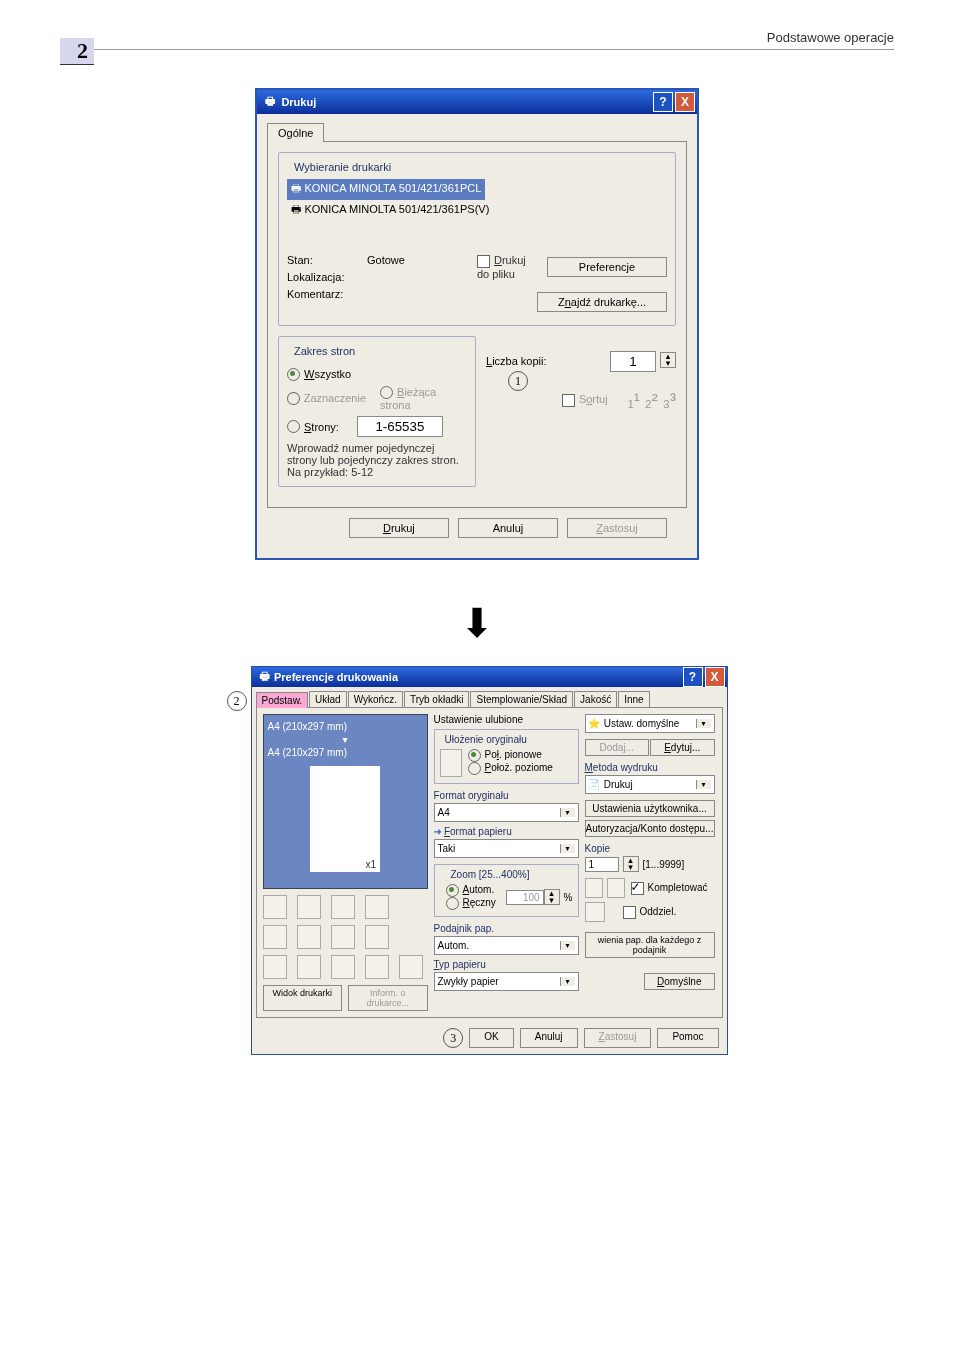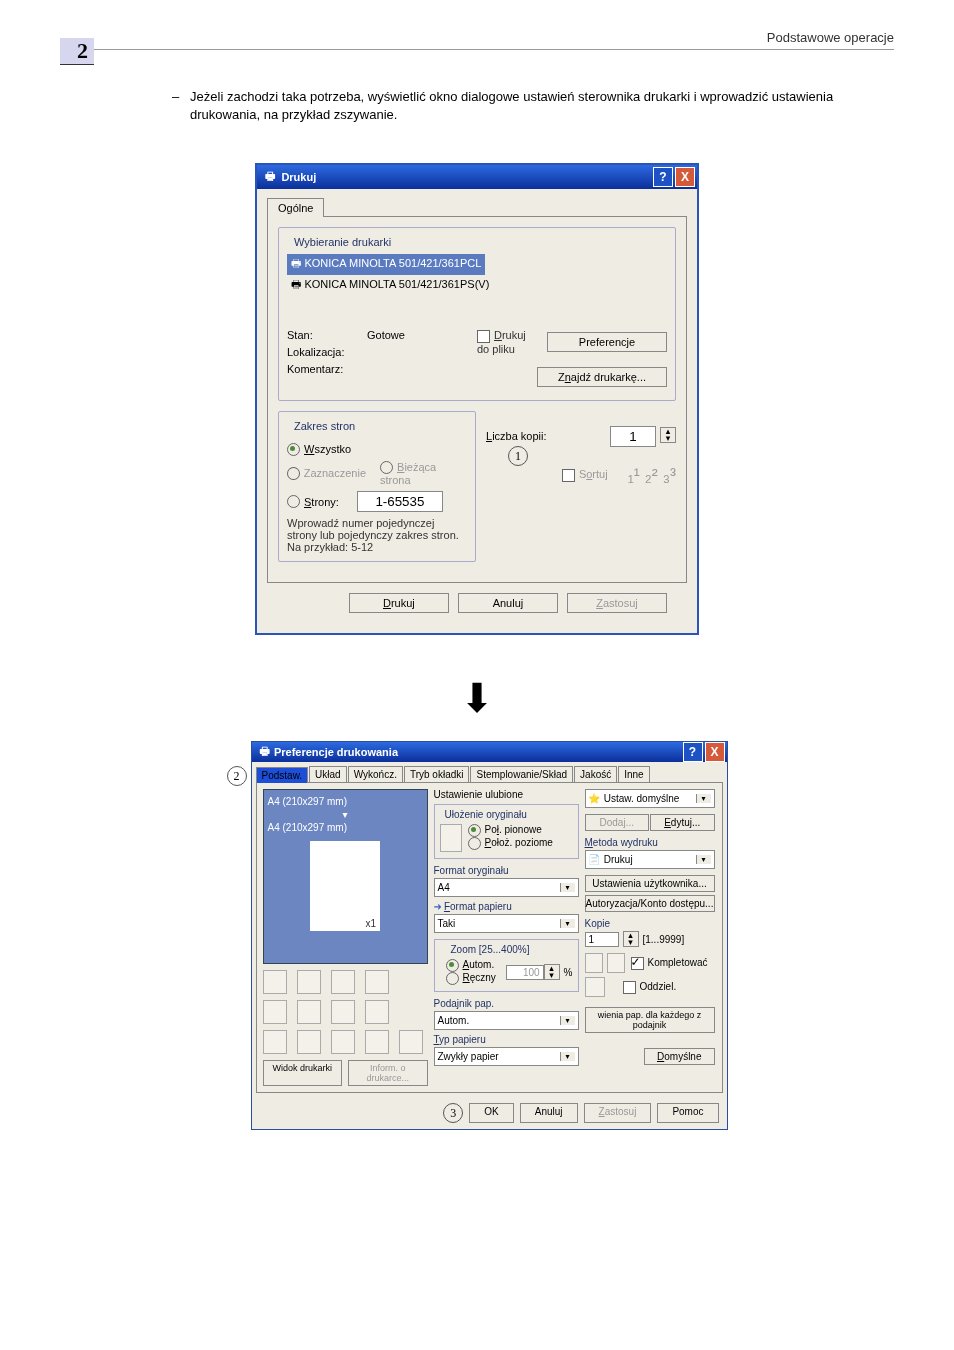--- a/index.html
+++ b/index.html
@@ -38,26 +38,26 @@
 .callout-circle { display:inline-flex; width:18px; height:18px; border:1.5px solid #555; border-radius:50%; align-items:center; justify-content:center; font-size:12px; font-family:serif; vertical-align:middle; }
 .callout1 { position:absolute; margin-left:448px; margin-top:-219px; }
 .callout2-wrap { display:flex; justify-content:center; align-items:flex-start; }
 .callout2 { margin-right:4px; margin-top:25px; }
 .arrow-down { text-align:center; font-size:40px; margin:10px 0 20px 0; }
 
 .dlg2 { width:475px; border:1px solid #2a4d9e; font-size:10px; background:#efece4; margin:0; }
 .dlg2 .titlebar { height:20px; font-size:11px; }
 .tabs2 { display:flex; padding:4px 4px 0 4px; background:#efece4; font-size:10px; }
 .tabs2 .tab2 { border:1px solid #888; border-bottom:none; padding:2px 5px; margin-right:1px; }
-.tabs2 .tab2.active { background:#1d4ed8; position:relative; top:1px; }
+.tabs2 .tab2.active { background:#f9a8d4; position:relative; top:1px; }
 .tabbody { border:1px solid #888; margin:0 4px 4px 4px; padding:6px; display:flex; gap:6px; background:#efece4; }
 .preview-col { width:165px; }
 .preview-box { height:165px; background:#6c86c1; border:1px solid #345; padding:4px; color:#fff; font-size:10px; }
 .preview-box .label { margin:2px 0; }
-.preview-sheet { width:70px; height:90px; background:#fff; margin:8px auto; position:relative; }
+.preview-sheet { width:70px; height:106px; background:#fff; margin:8px auto; position:relative; }
 .icon-row { display:flex; gap:10px; margin:6px 0; }
 .mid-col { width:145px; font-size:10px; }
 .right-col { width:130px; font-size:10px; }
 .field-group { border:1px solid #aac; padding:4px 5px 6px 5px; margin-bottom:6px; }
 .field-group .fg-legend { margin:-10px 0 4px 2px; display:inline-block; background:#efece4; padding:0 3px; color:#236; font-size:10px; }
 .select { border:1px solid #888; background:#fff; padding:1px 3px; font-size:10px; display:flex; justify-content:space-between; align-items:center; height:15px; }
 .select .dd { width:14px; text-align:center; background:#efece4; border-left:1px solid #888; font-size:8px; }
 .small-label { color:#236; margin:4px 0 2px 0; }
 .btn2 { border:1px solid #888; background:#efece4; padding:2px 0; font-size:10px; text-align:center; }
 .btn2.disabled { color:#999; }
@@ -72,23 +72,20 @@
 .callout3 { display:inline-flex; }
 </style>
 </head>
 <body>
 
 <div class="page">
   <div class="chapter-num">2</div>
   <div class="header-right">Podstawowe operacje</div>
   <div class="header-rule"></div>
 
-  <div class="body-indent">
-    <p><span style="margin-left:-18px;">–&nbsp;&nbsp;&nbsp;</span><span>Jeżeli zachodzi taka potrzeba, wyświetlić okno dialogowe ustawień sterownika drukarki i wprowadzić ustawienia drukowania, na przykład zszywanie.</span></p>
-  </div>
 
   <div style="text-align:center;">
     <div class="dialog" style="text-align:left; display:inline-block;">
       <div class="titlebar">
         <span style="margin-right:6px;">🖶</span>
         <span class="title-text">Drukuj</span>
         <span class="tbtn help">?</span>
         <span class="tbtn">X</span>
       </div>
       <div class="content">

